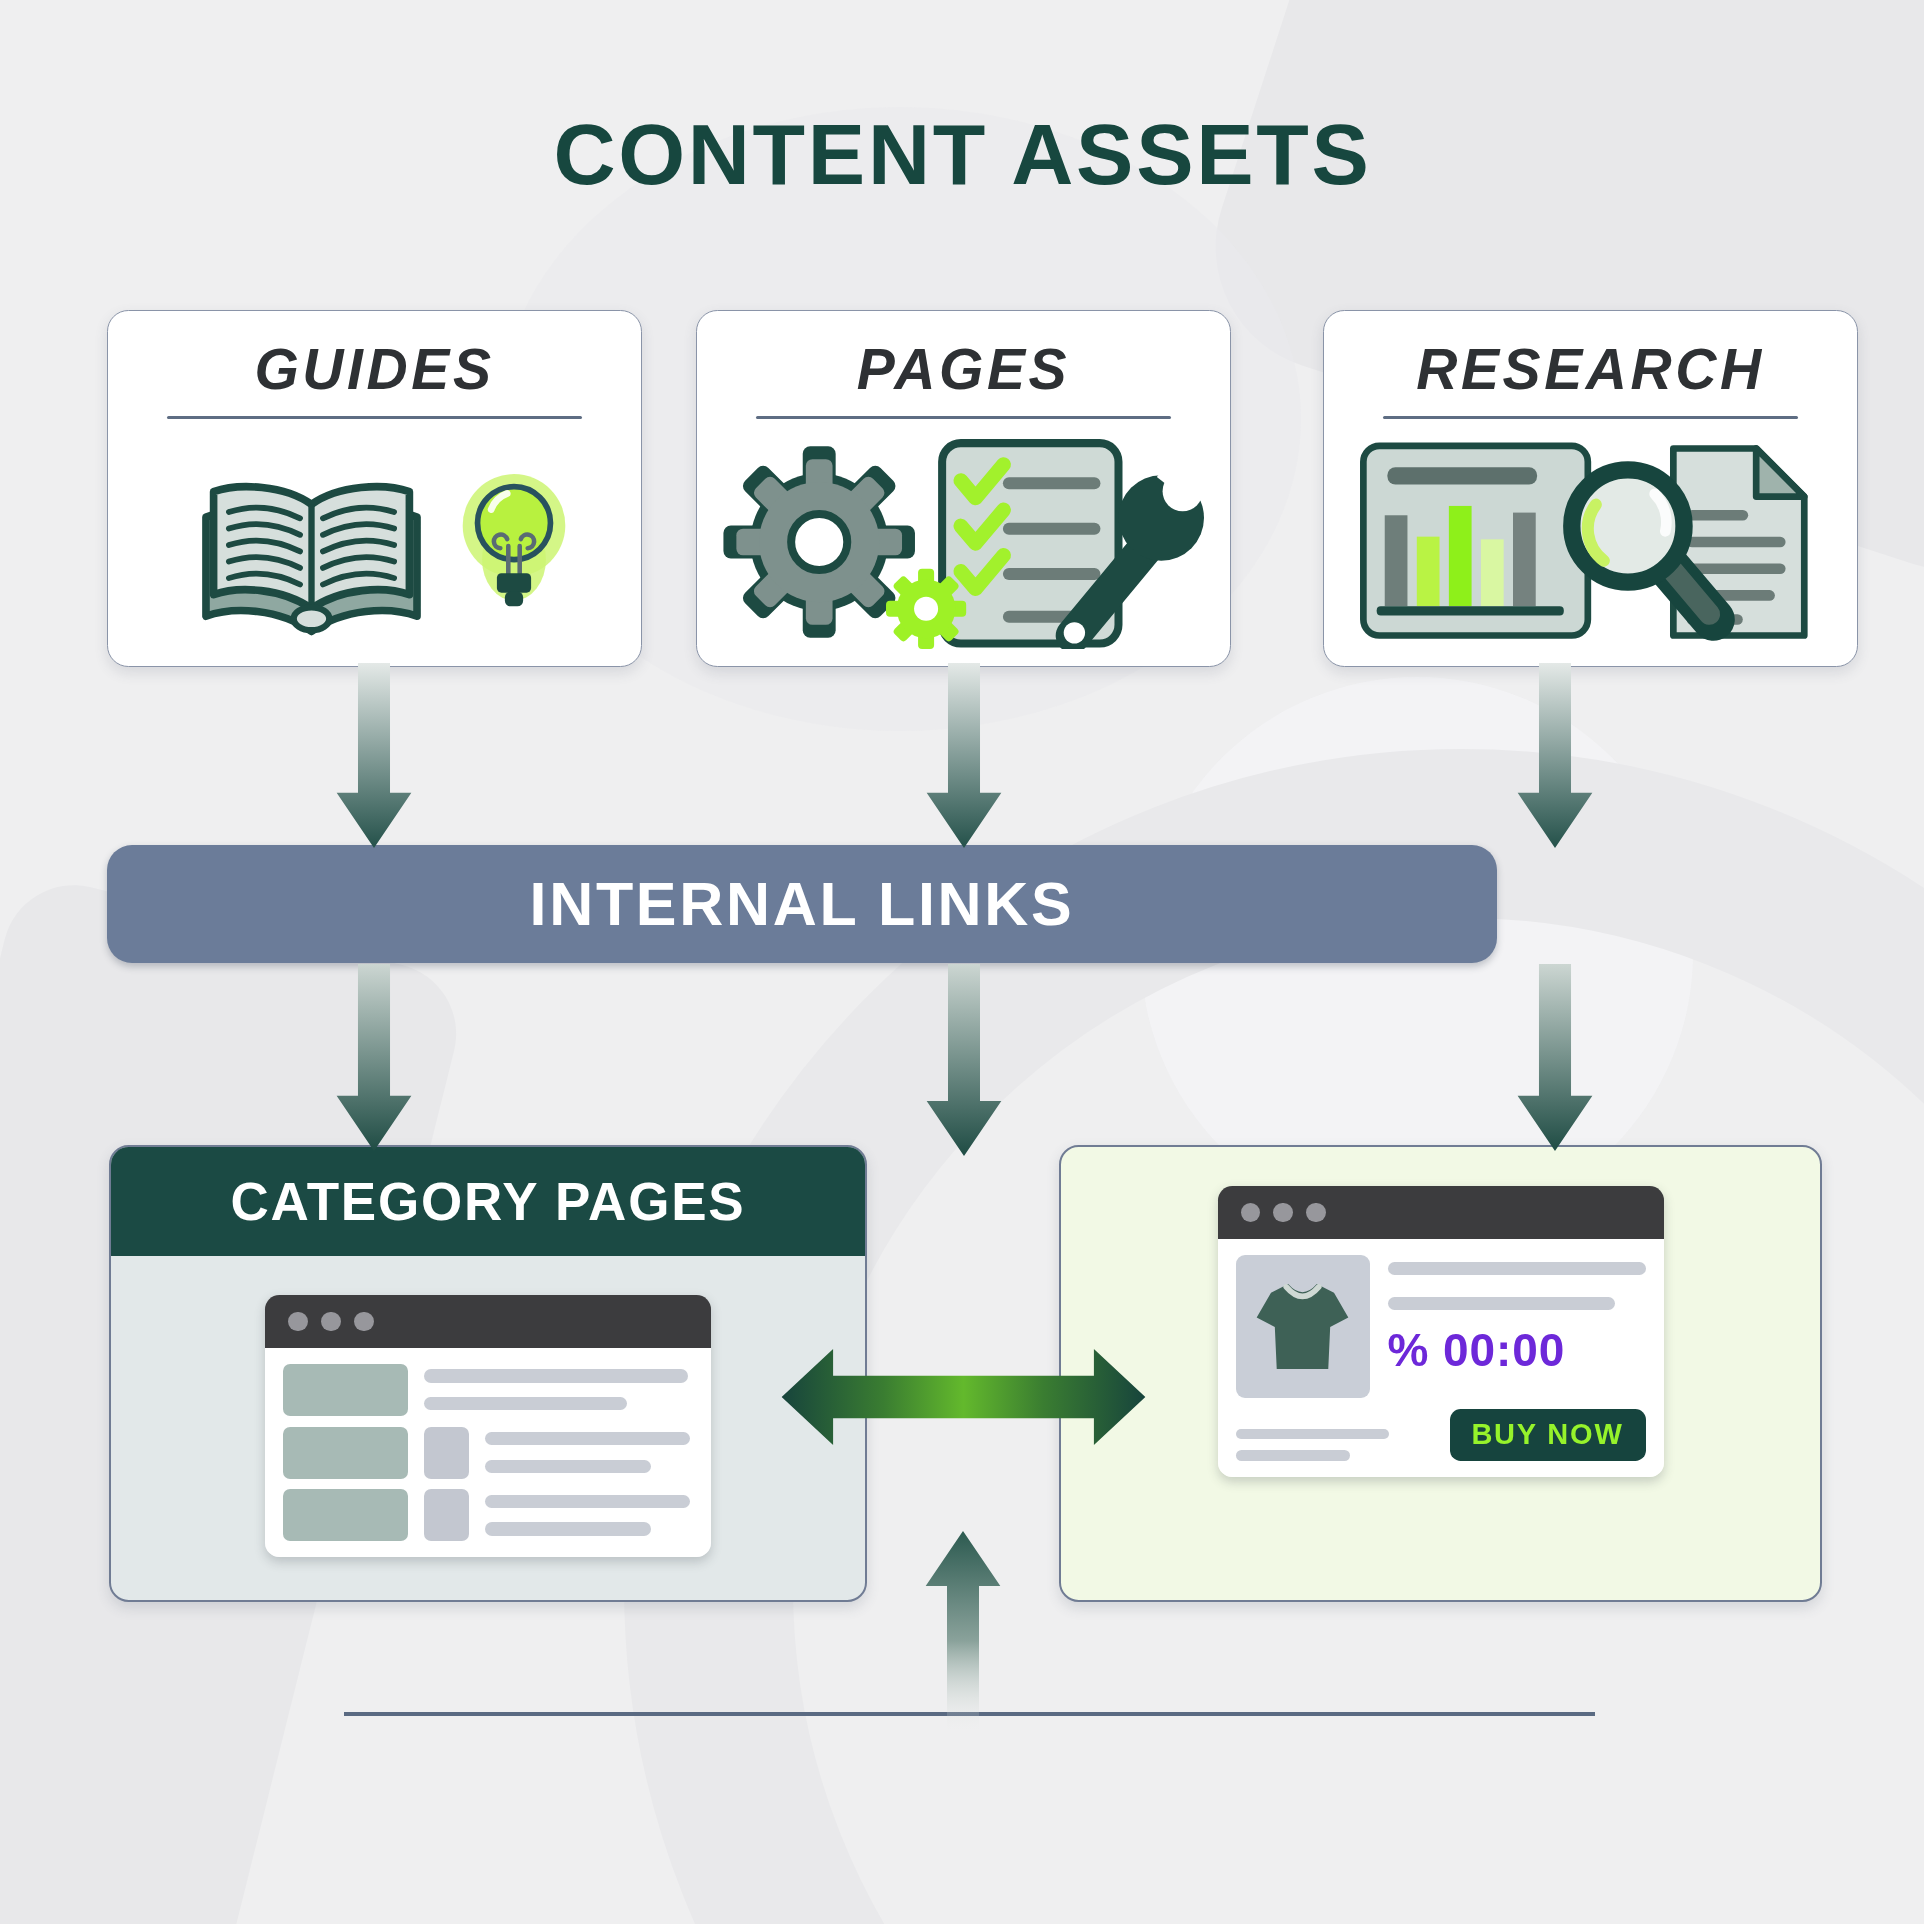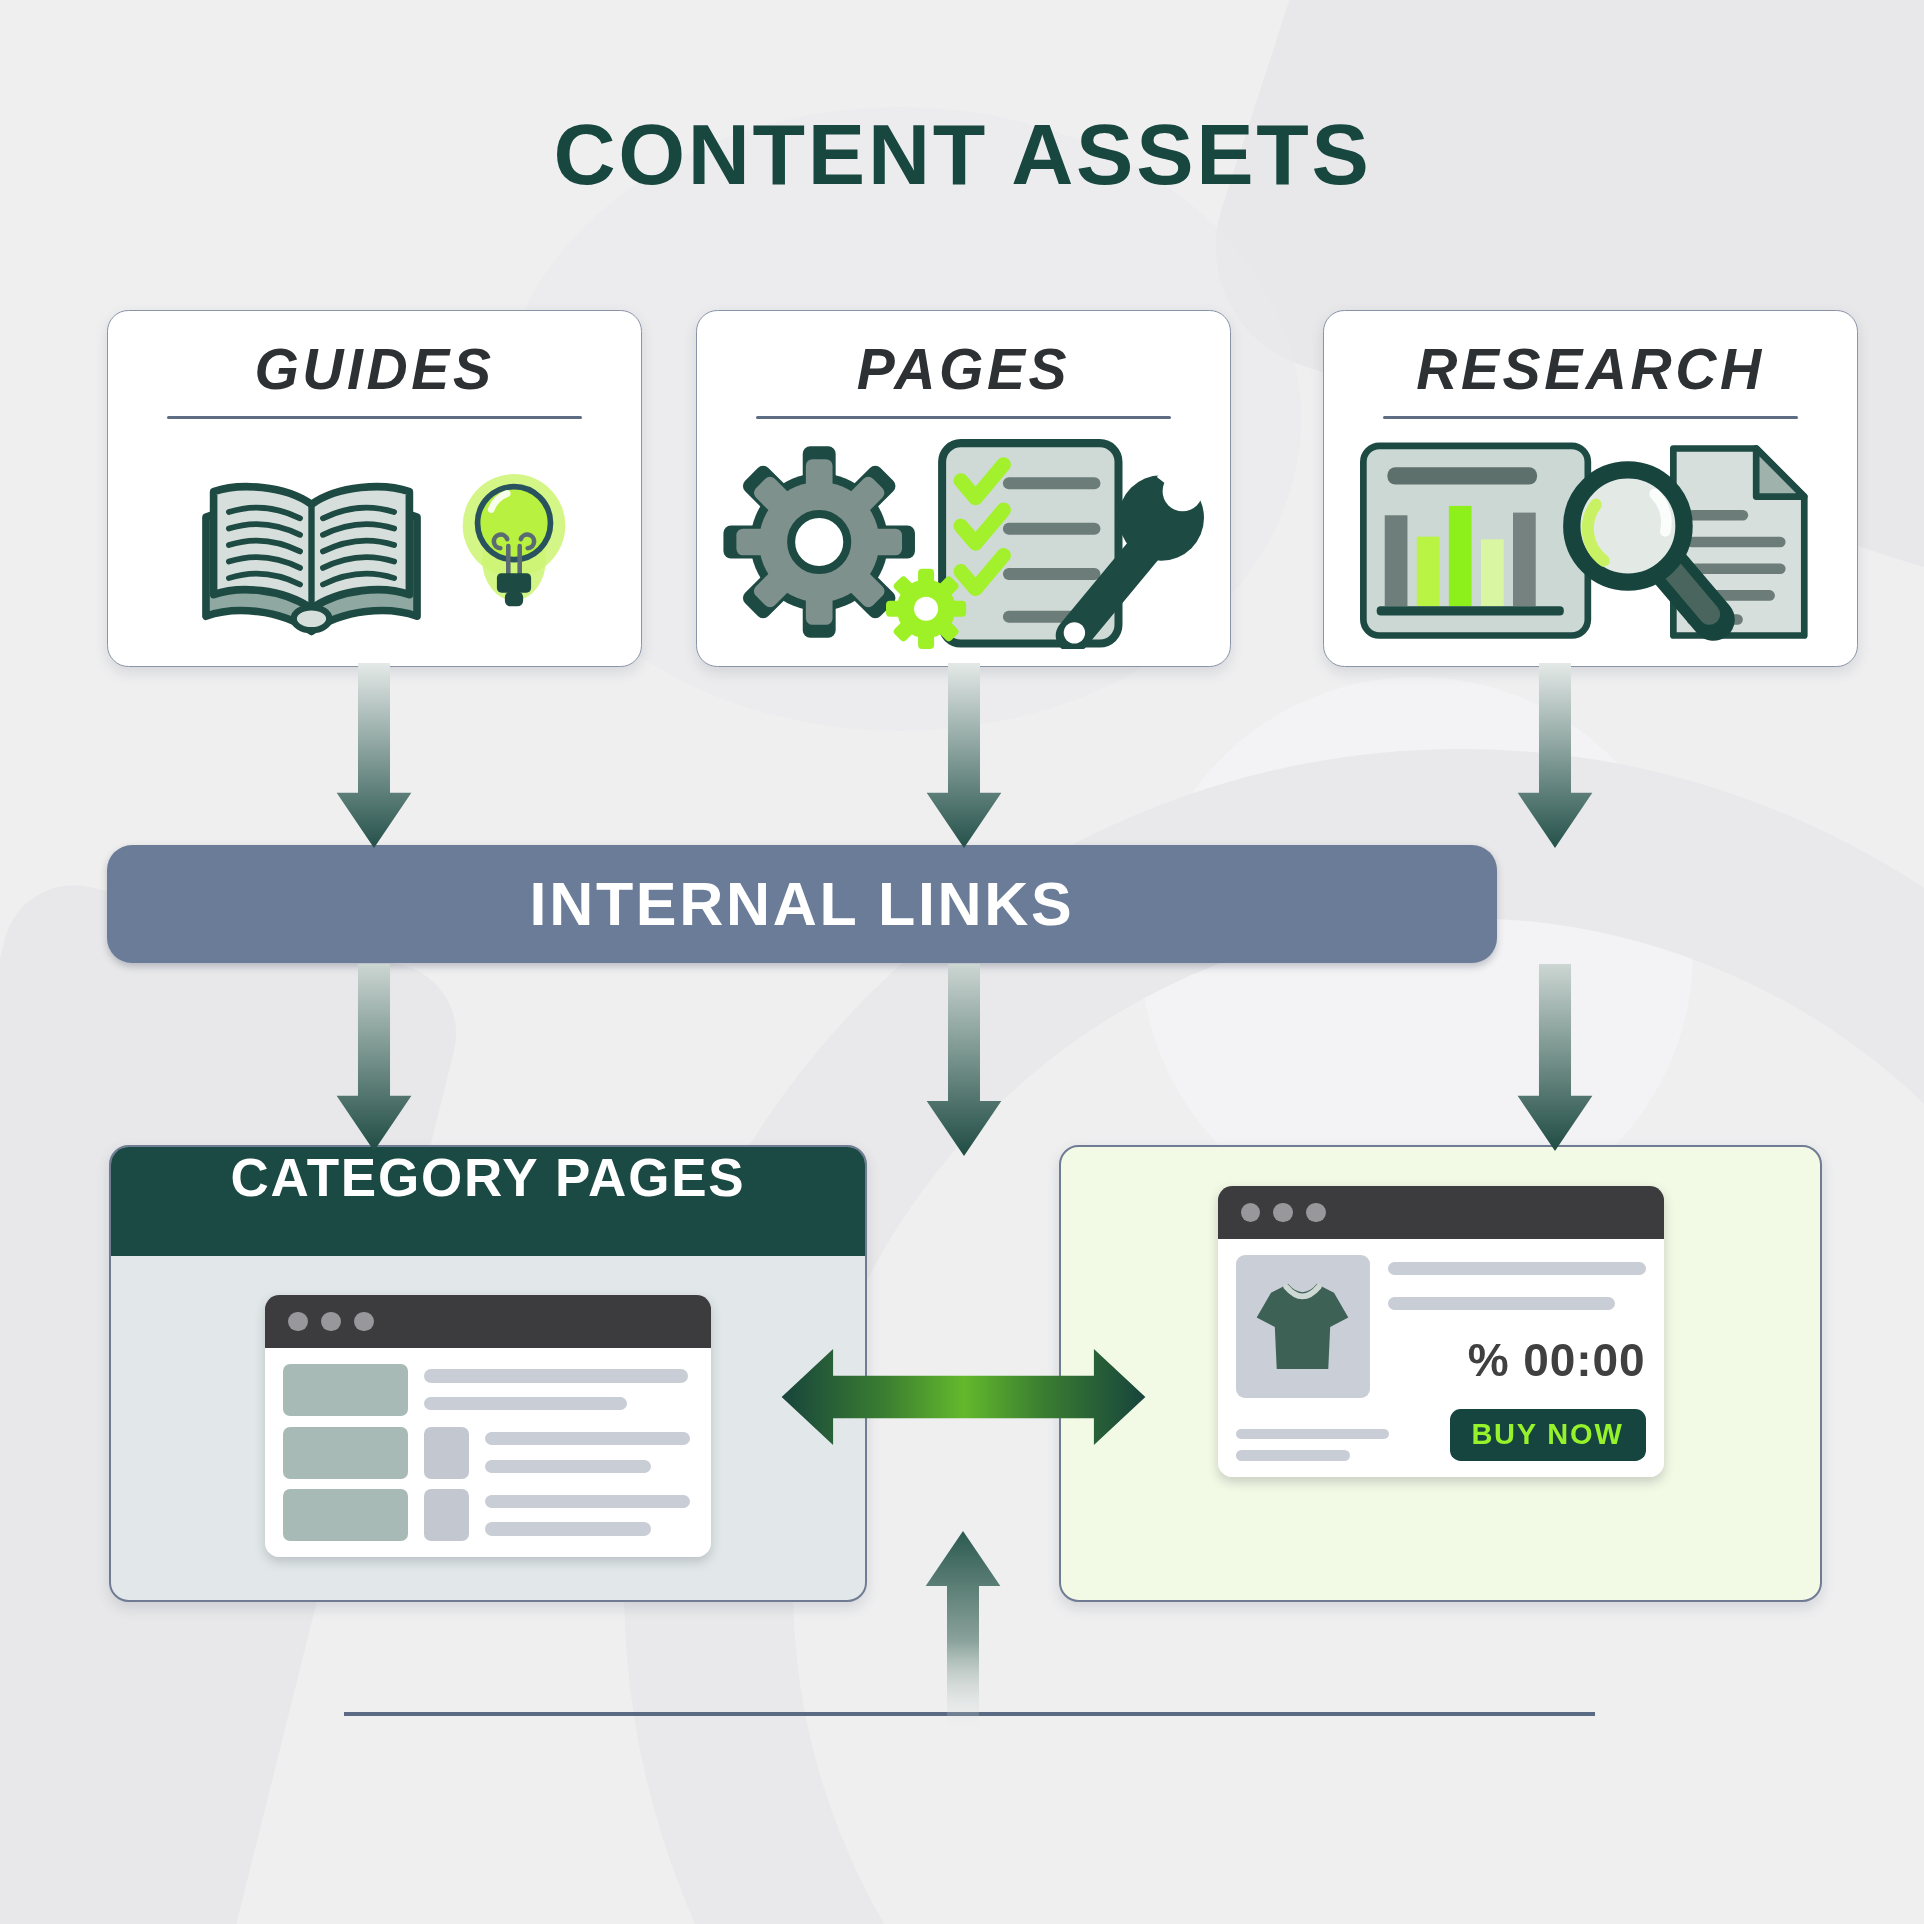--- a/index.html
+++ b/index.html
@@ -48,21 +48,21 @@
 
   
   .pagebox{
     position:absolute;z-index:1;top:1145px;height:453px;
     border:2.7px solid #707c94;border-radius:19.6px;overflow:hidden;
     box-shadow:0 5.3px 12.5px rgba(70,80,100,.16);
     display:flex;flex-direction:column;
   }
   .pagebox.category{left:109px;width:754px;background:#e2e8e9;}
   .pagebox.product{left:1059px;width:759px;background:#f2f9e5;}
-  .pagebox-header{height:109px;flex:0 0 109px;display:flex;align-items:flex-start;justify-content:center;}
+  .pagebox-header{height:109px;flex:0 0 109px;display:flex;align-items:center;justify-content:center;}
   .pagebox.category .pagebox-header{background:#1b4a44;}
   .pagebox.product  .pagebox-header{background:#a7f22b;}
   .pagebox-header span{font-size:53px;font-weight:700;letter-spacing:1.8px;}
   .pagebox.category .pagebox-header span{color:#ffffff;}
   .pagebox.product  .pagebox-header span{color:#1b4a44;}
   .pagebox-body{flex:1;display:flex;align-items:flex-start;justify-content:center;}
 
   
   .browser{width:446px;margin-top:39px;border-radius:14.3px;box-shadow:0 4.5px 10.7px rgba(50,60,70,.22);}
   .browser-bar{height:53px;background:#3c3c3e;border-radius:14.3px 14.3px 0 0;display:flex;align-items:center;padding-left:23px;gap:13.4px;}
@@ -74,21 +74,21 @@
   .cat-row:last-child{margin-bottom:0;}
   .block-sage{width:125px;height:52px;background:#a7bab5;border-radius:7.1px;flex:0 0 auto;}
   .block-sq{width:45px;height:52px;background:#c3c7d0;border-radius:7.1px;flex:0 0 auto;}
   .linecol{display:flex;flex-direction:column;gap:14.3px;padding-top:5.3px;}
   .gline{height:13.4px;background:#c9cdd5;border-radius:7.1px;}
 
   
   .prod-top{display:flex;gap:18px;}
   .prod-tile{width:134px;height:143px;background:#c9ced7;border-radius:9px;flex:0 0 auto;display:flex;align-items:center;justify-content:center;}
   .prod-right{display:flex;flex-direction:column;padding-top:7.1px;}
-  .price-text{margin-top:23px;font-size:46px;font-weight:800;color:#404040;letter-spacing:0.9px;text-align:right;}
+  .price-text{margin-top:13px;font-size:46px;font-weight:800;color:#6d28d9;letter-spacing:0.9px;}
   .prod-bottom{display:flex;align-items:flex-end;justify-content:space-between;margin-top:10.7px;}
   .buy-btn{width:196px;height:52px;background:#16443e;border-radius:10.7px;display:flex;align-items:center;justify-content:center;}
   .buy-btn span{color:#96f32b;font-size:29px;font-weight:800;letter-spacing:1.8px;}
 
   
   .authority-line{position:absolute;z-index:1;left:344px;top:1712px;width:1251px;height:3.6px;background:#5a6a82;}
   .authority-title{
     position:absolute;z-index:1;top:1739px;left:0;width:100%;text-align:center;
     font-size:70px;font-weight:800;letter-spacing:2.7px;color:#2f3337;
   }

